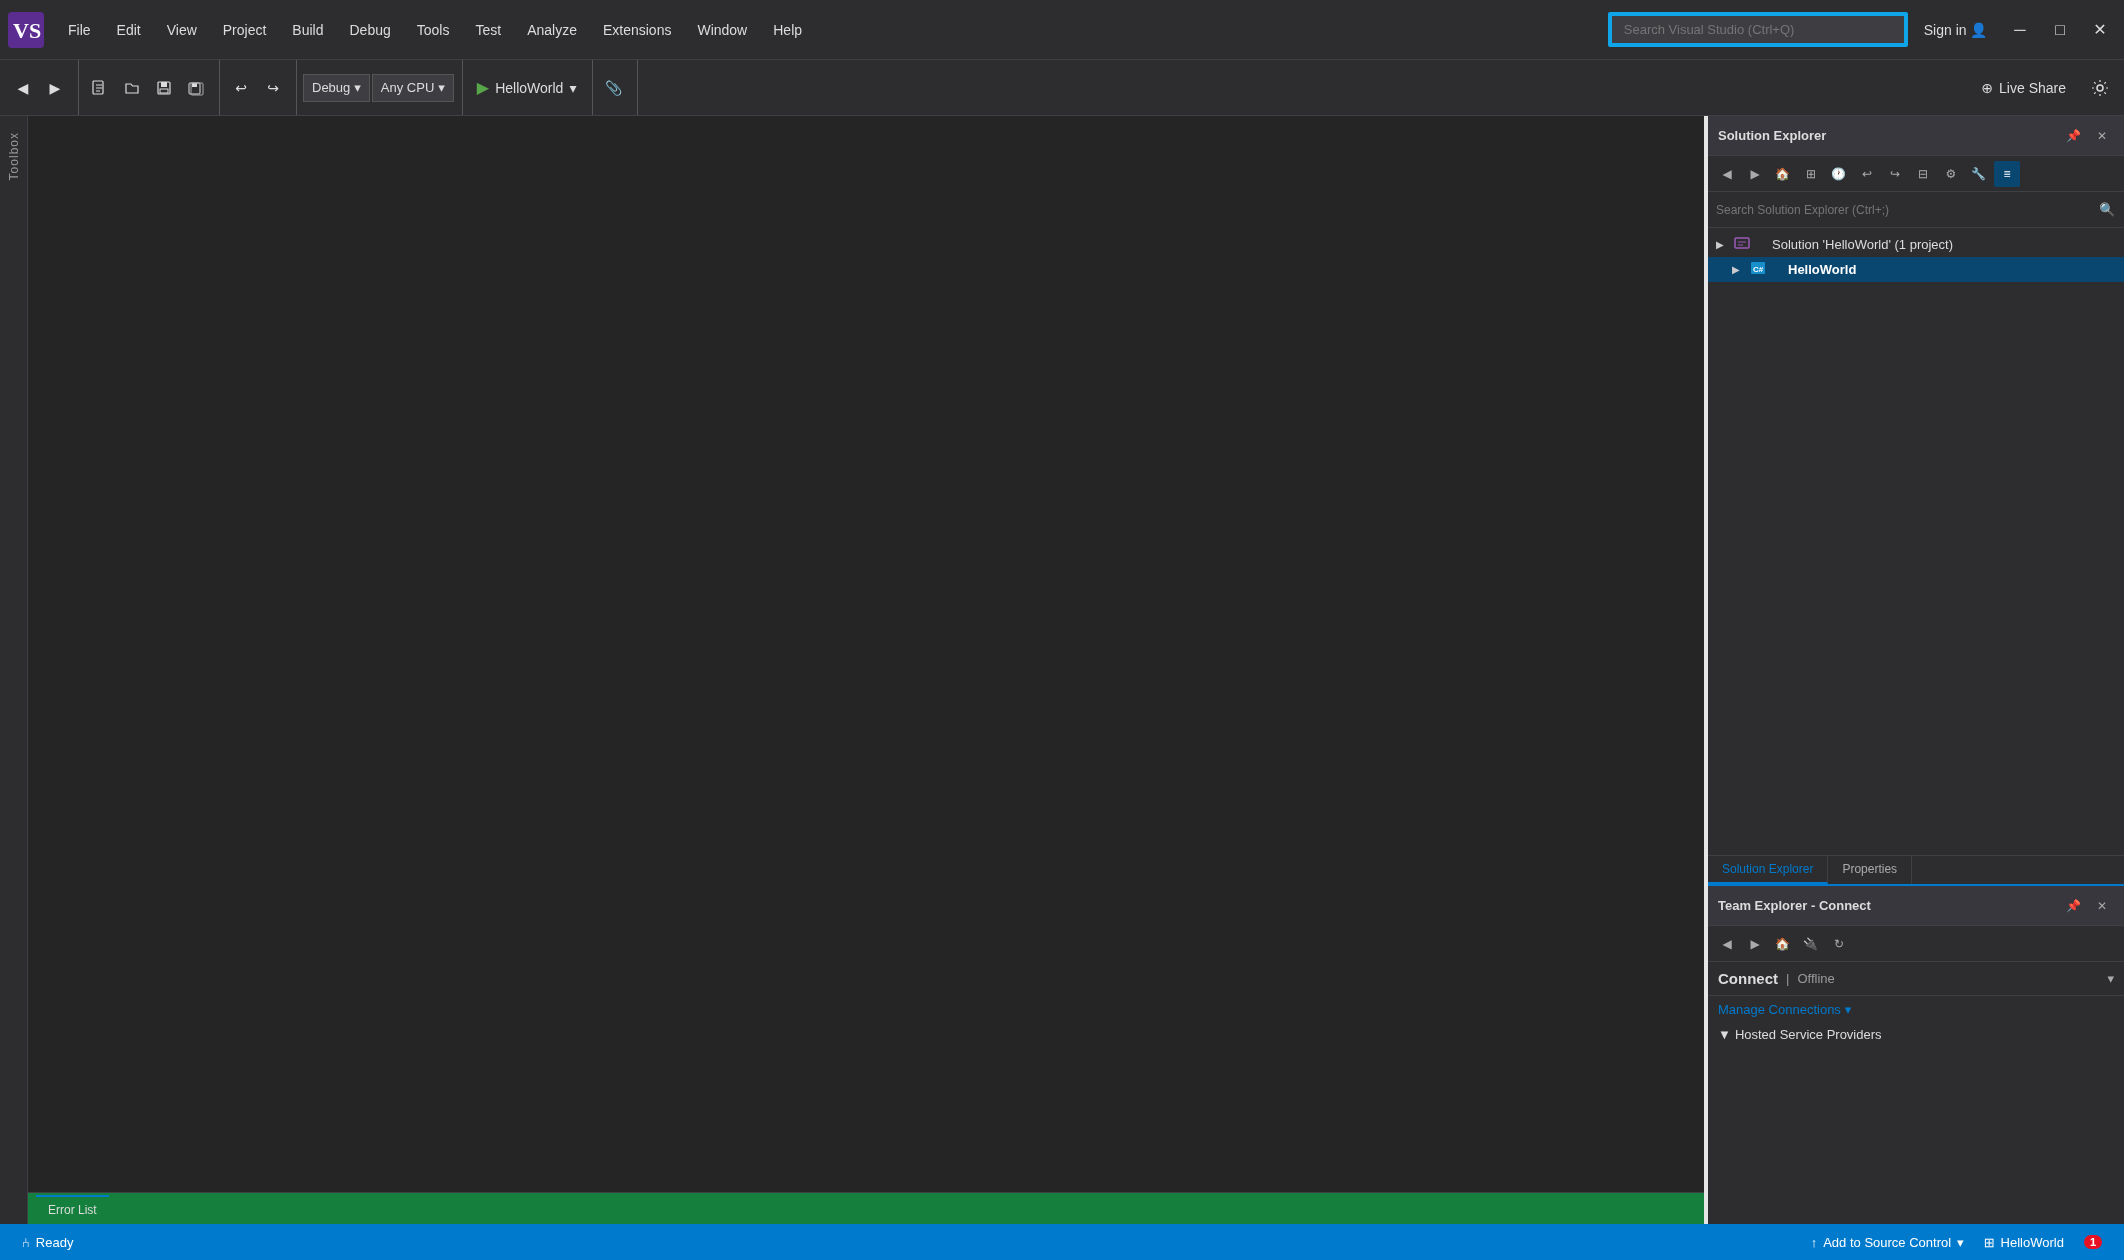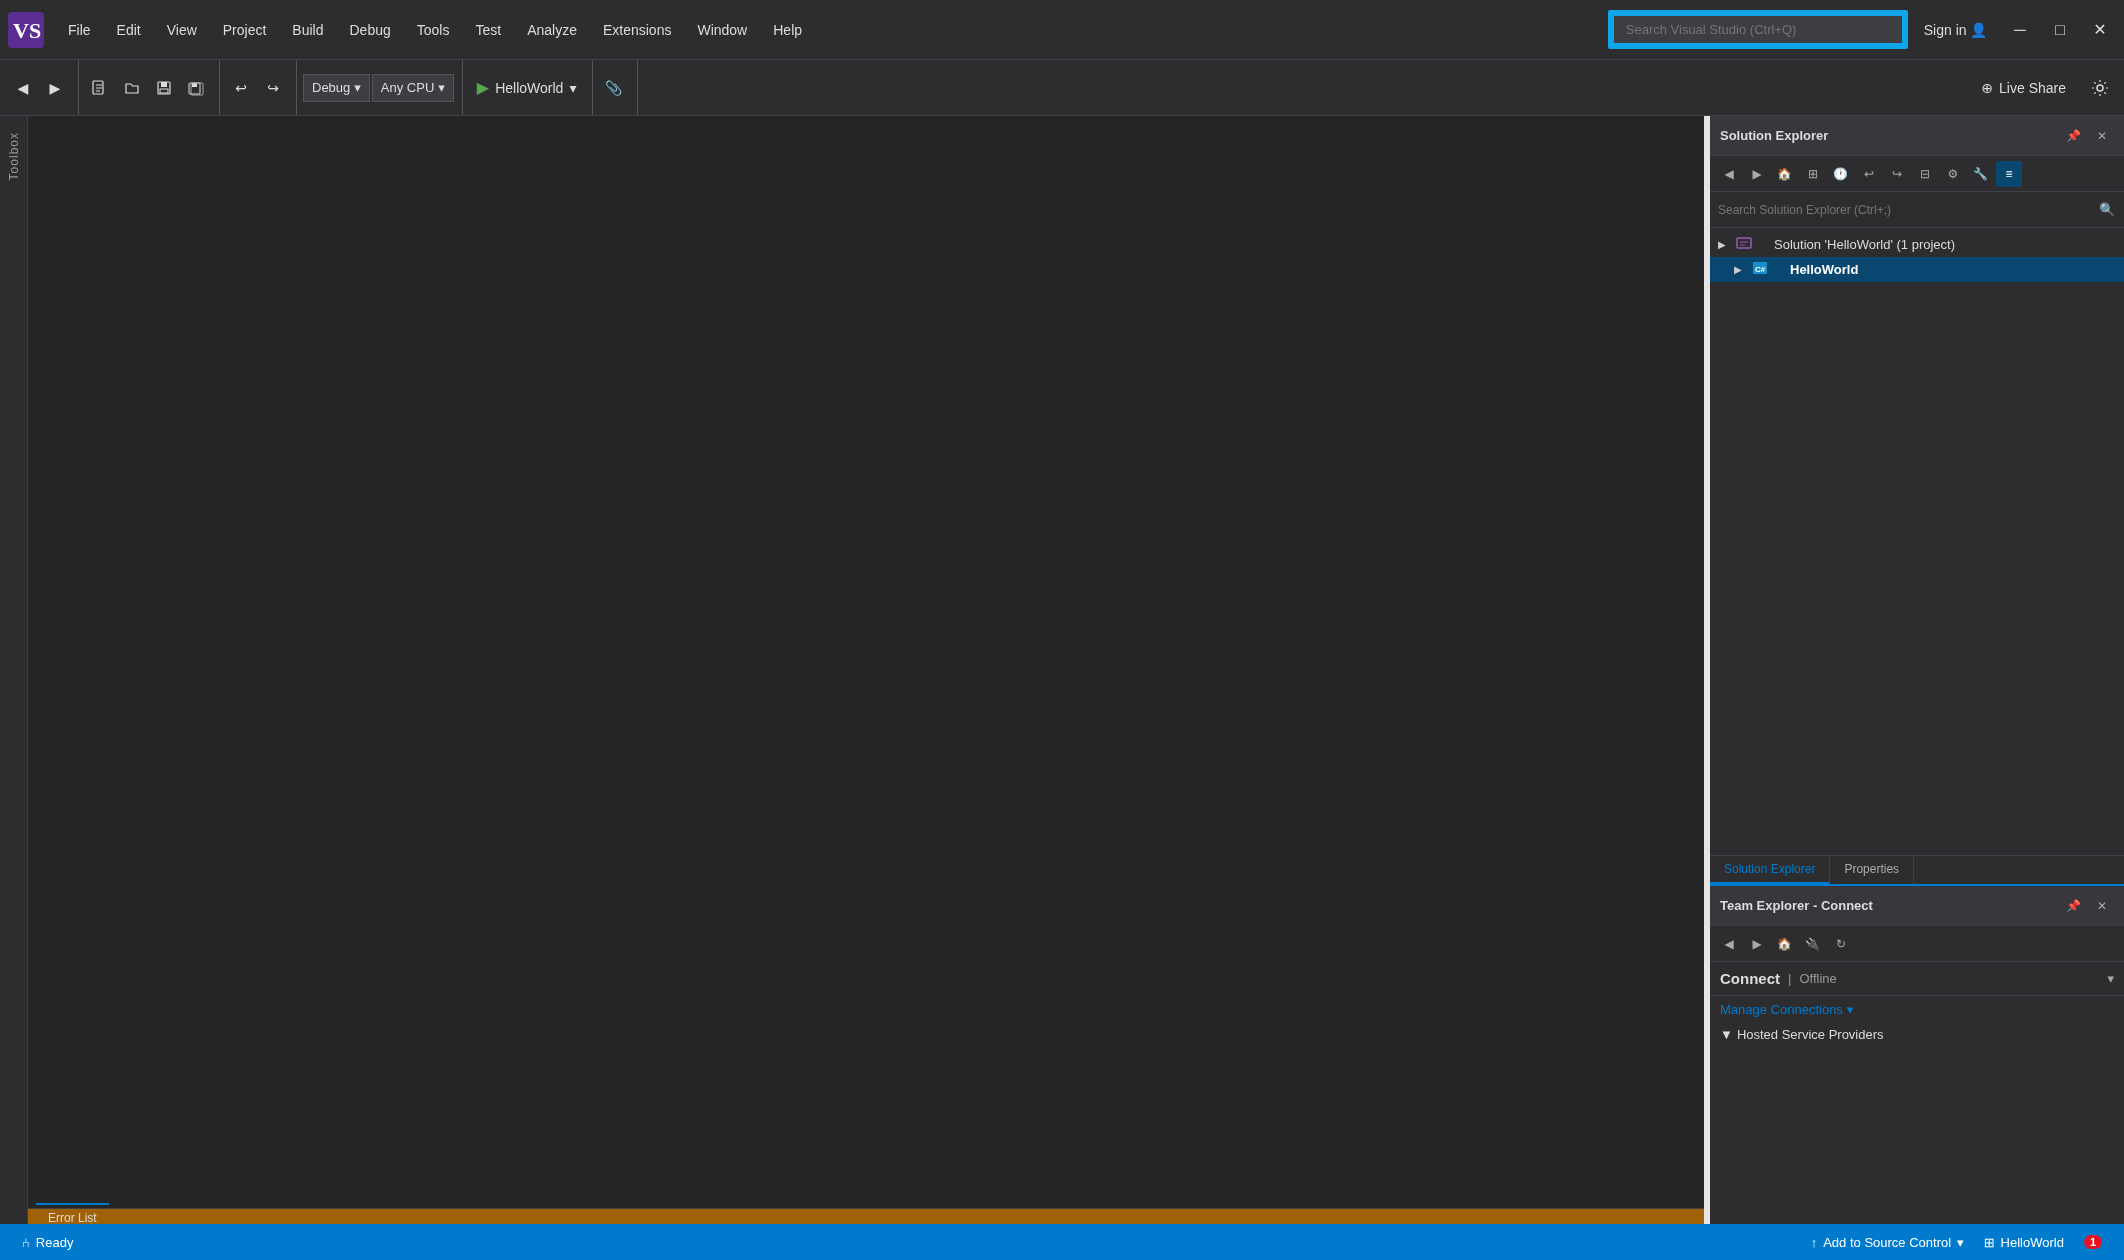--- a/index.html
+++ b/index.html
@@ -39,21 +39,21 @@
     }
     .menu-item {
       padding: 6px 12px;
       cursor: pointer;
       color: #dcdcdc;
       font-size: 14px;
       border-radius: 2px;
     }
     .search-bar {
       background: #3e3e42;
-      border: 6px solid #0ea5e9;
+      border: 4px solid #0ea5e9;
       color: #aaa;
       padding: 6px 12px;
       width: 300px;
       font-size: 13px;
       border-radius: 2px;
       margin-right: 16px;
     }
     .sign-in {
       display: flex;
       align-items: center;
@@ -188,21 +188,21 @@
       background: #252526;
       position: relative;
     }
 
     
     .right-panel {
       width: 420px;
       display: flex;
       flex-direction: column;
       background: #2d2d30;
-      border-left: 6px solid #e5e5e5;
+      border-left: 4px solid #e5e5e5;
       flex-shrink: 0;
     }
 
     
     .panel-section {
       display: flex;
       flex-direction: column;
       flex: 1;
     }
     .panel-header {
@@ -443,22 +443,22 @@
       font-size: 11px;
       font-weight: bold;
     }
 
     
     .error-list-tab {
       position: absolute;
       bottom: 0;
       left: 0;
       right: 0;
-      height: 16px;
-      background: #a16207;
+      height: 32px;
+      background: #15803d;
       border-top: 1px solid #3f3f46;
       display: flex;
       align-items: center;
       padding: 0 8px;
     }
     .error-tab {
       padding: 6px 12px;
       font-size: 12px;
       color: #aaa;
       cursor: pointer;

